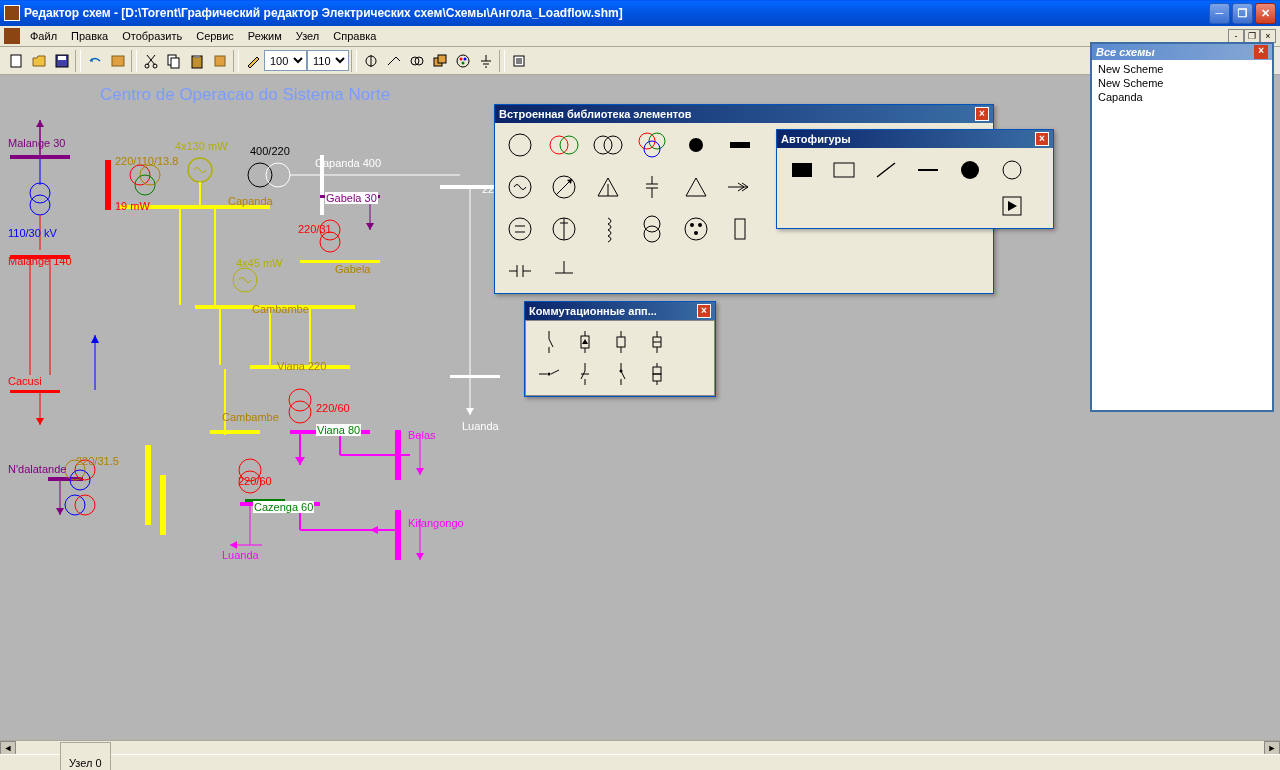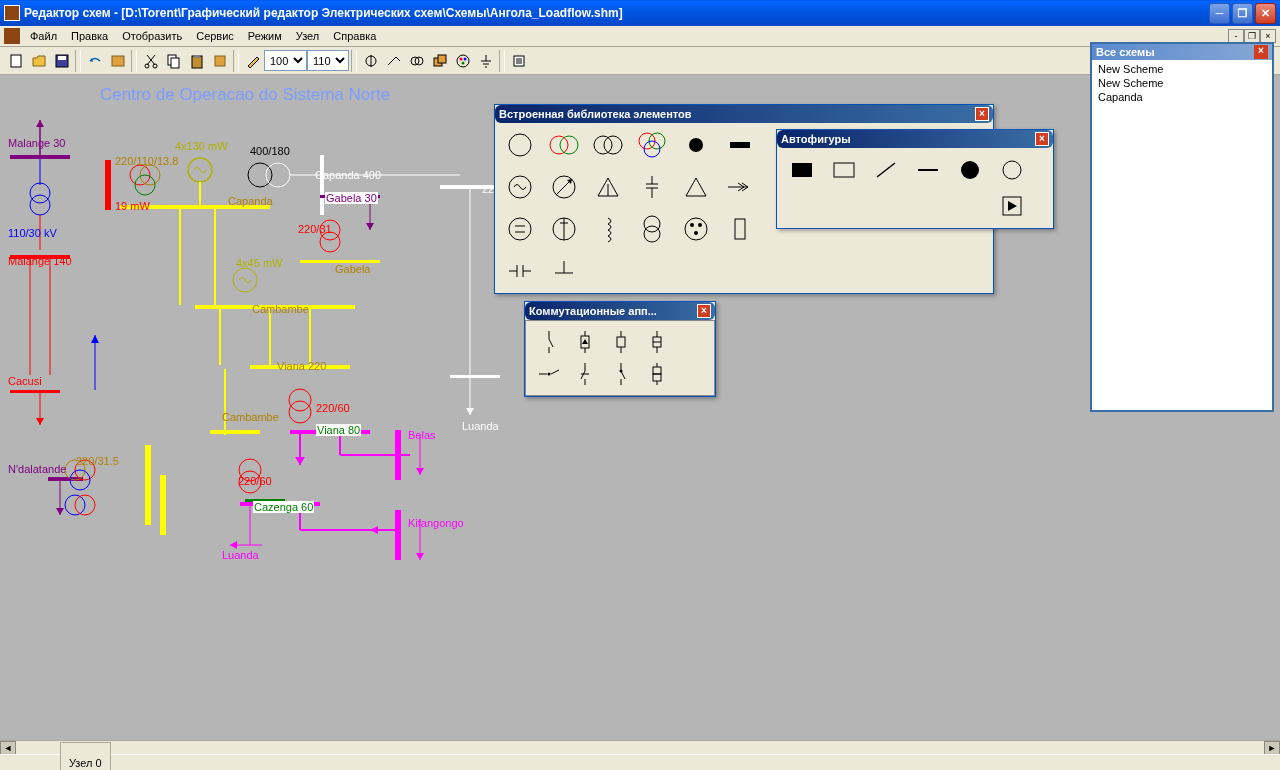--- a/index.html
+++ b/index.html
@@ -24,27 +24,27 @@
 .tselect { height: 21px; border: 1px solid #7f9db9; font-size: 11px; padding: 0 1px; background: white; }
 
 .canvas-area { position: absolute; top: 75px; left: 0; right: 0; bottom: 30px; background: #B5B5B5; overflow: hidden; }
 .hscroll { position: absolute; bottom: 16px; left: 0; right: 0; height: 14px; background: #ece9d8; border-top: 1px solid #aca899; display: flex; }
 .hscroll .arrow { width: 16px; height: 14px; background: #cdc9b8; border: 1px solid #888; cursor: pointer; text-align: center; line-height: 12px; font-size: 9px; }
 .hscroll .track { flex: 1; background: #ece9d8; }
 .statusbar { position: absolute; bottom: 0; left: 0; right: 0; height: 16px; background: #ece9d8; border-top: 1px solid white; display: flex; align-items: center; padding: 0 8px; }
 .status-panel { border: 1px solid #aca899; padding: 14px 8px; background: #ece9d8; margin-left: 52px; }
 
 .floatwin { position: absolute; background: #ece9d8; border: 1px solid #0053bc; box-shadow: 2px 2px 4px rgba(0,0,0,0.3); }
-.floatwin .fwtitle { height: 18px; background: linear-gradient(to right, #0a246a, #3a6ea5); color: white; font-weight: bold; font-size: 11px; padding: 2px 4px; display: flex; align-items: center; border-radius: 6px; }
+.floatwin .fwtitle { height: 18px; background: linear-gradient(to right, #0a246a, #3a6ea5); color: white; font-weight: bold; font-size: 11px; padding: 2px 4px; display: flex; align-items: center; }
 .floatwin .fwtitle .txt { flex: 1; }
 .floatwin .fwclose { width: 14px; height: 14px; background: #d13e1f; color: white; text-align: center; line-height: 12px; cursor: pointer; font-size: 10px; border: 1px solid white; }
 .floatwin .fwbody { padding: 6px; background: #ece9d8; }
 
 .dockwin { position: absolute; background: white; border: 2px solid #3a6ea5; }
-.dockwin .dwtitle { height: 16px; background: linear-gradient(to right, #5a8acf, #87a8d4); color: white; font-weight: bold; padding: 1px 4px; display: flex; align-items: center; }
+.dockwin .dwtitle { height: 16px; background: linear-gradient(to right, #5a8acf, #87a8d4); color: white; font-weight: bold; padding: 1px 4px; display: flex; align-items: center; font-style: italic; }
 .dockwin .dwtitle .txt { flex: 1; }
 .dockwin .dwclose { width: 14px; height: 14px; background: #d13e1f; color: white; text-align: center; line-height: 12px; cursor: pointer; font-size: 10px; }
 .dockwin .dwbody { padding: 2px 4px; }
 .dwitem { padding: 1px 2px; cursor: pointer; }
 
 .palgrid { display: grid; grid-template-columns: repeat(6, 38px); gap: 10px 6px; }
 .palitem { width: 38px; height: 32px; display: flex; align-items: center; justify-content: center; cursor: pointer; }
 .autogrid { display: grid; grid-template-columns: repeat(6, 38px); gap: 4px; }
 .swgrid { display: grid; grid-template-columns: repeat(4, 34px); grid-template-rows: repeat(2, 30px); gap: 2px; }
 .switem { width: 34px; height: 30px; display: flex; align-items: center; justify-content: center; cursor: pointer; }
@@ -306,22 +306,22 @@
 
   <div class="dlabel" style="left:8px;top:62px;color:purple">Malange 30</div>
   <div class="dlabel" style="left:8px;top:152px;color:blue">110/30 kV</div>
   <div class="dlabel" style="left:8px;top:180px;color:red">Malange 140</div>
   <div class="dlabel" style="left:8px;top:300px;color:red">Cacusi</div>
   <div class="dlabel" style="left:8px;top:388px;color:purple">N'dalatande</div>
   <div class="dlabel" style="left:76px;top:380px;color:#b08000">220/31.5</div>
   <div class="dlabel" style="left:115px;top:80px;color:#b08000">220/110/13.8</div>
   <div class="dlabel" style="left:115px;top:125px;color:red">19 mW</div>
   <div class="dlabel" style="left:175px;top:65px;color:#b0b000">4x130 mW</div>
-  <div class="dlabel" style="left:250px;top:70px;color:black">400/180</div>
-  <div class="dlabel" style="left:315px;top:94px;color:white">Capanda 400</div>
+  <div class="dlabel" style="left:250px;top:70px;color:black">400/220</div>
+  <div class="dlabel" style="left:315px;top:82px;color:white">Capanda 400</div>
   <div class="dlabel" style="left:228px;top:120px;color:#b08000">Capanda</div>
   <div class="dlabel" style="left:325px;top:117px;color:purple;background:white;padding:0 1px">Gabela 30</div>
   <div class="dlabel" style="left:298px;top:148px;color:red">220/31</div>
   <div class="dlabel" style="left:335px;top:188px;color:#b08000">Gabela</div>
   <div class="dlabel" style="left:236px;top:182px;color:#b0b000">4x45 mW</div>
   <div class="dlabel" style="left:252px;top:228px;color:#b08000">Cambambe</div>
   <div class="dlabel" style="left:277px;top:285px;color:#b08000">Viana 220</div>
   <div class="dlabel" style="left:316px;top:327px;color:red">220/60</div>
   <div class="dlabel" style="left:316px;top:349px;color:green;background:white;padding:0 1px">Viana 80</div>
   <div class="dlabel" style="left:408px;top:354px;color:magenta">Belas</div>

